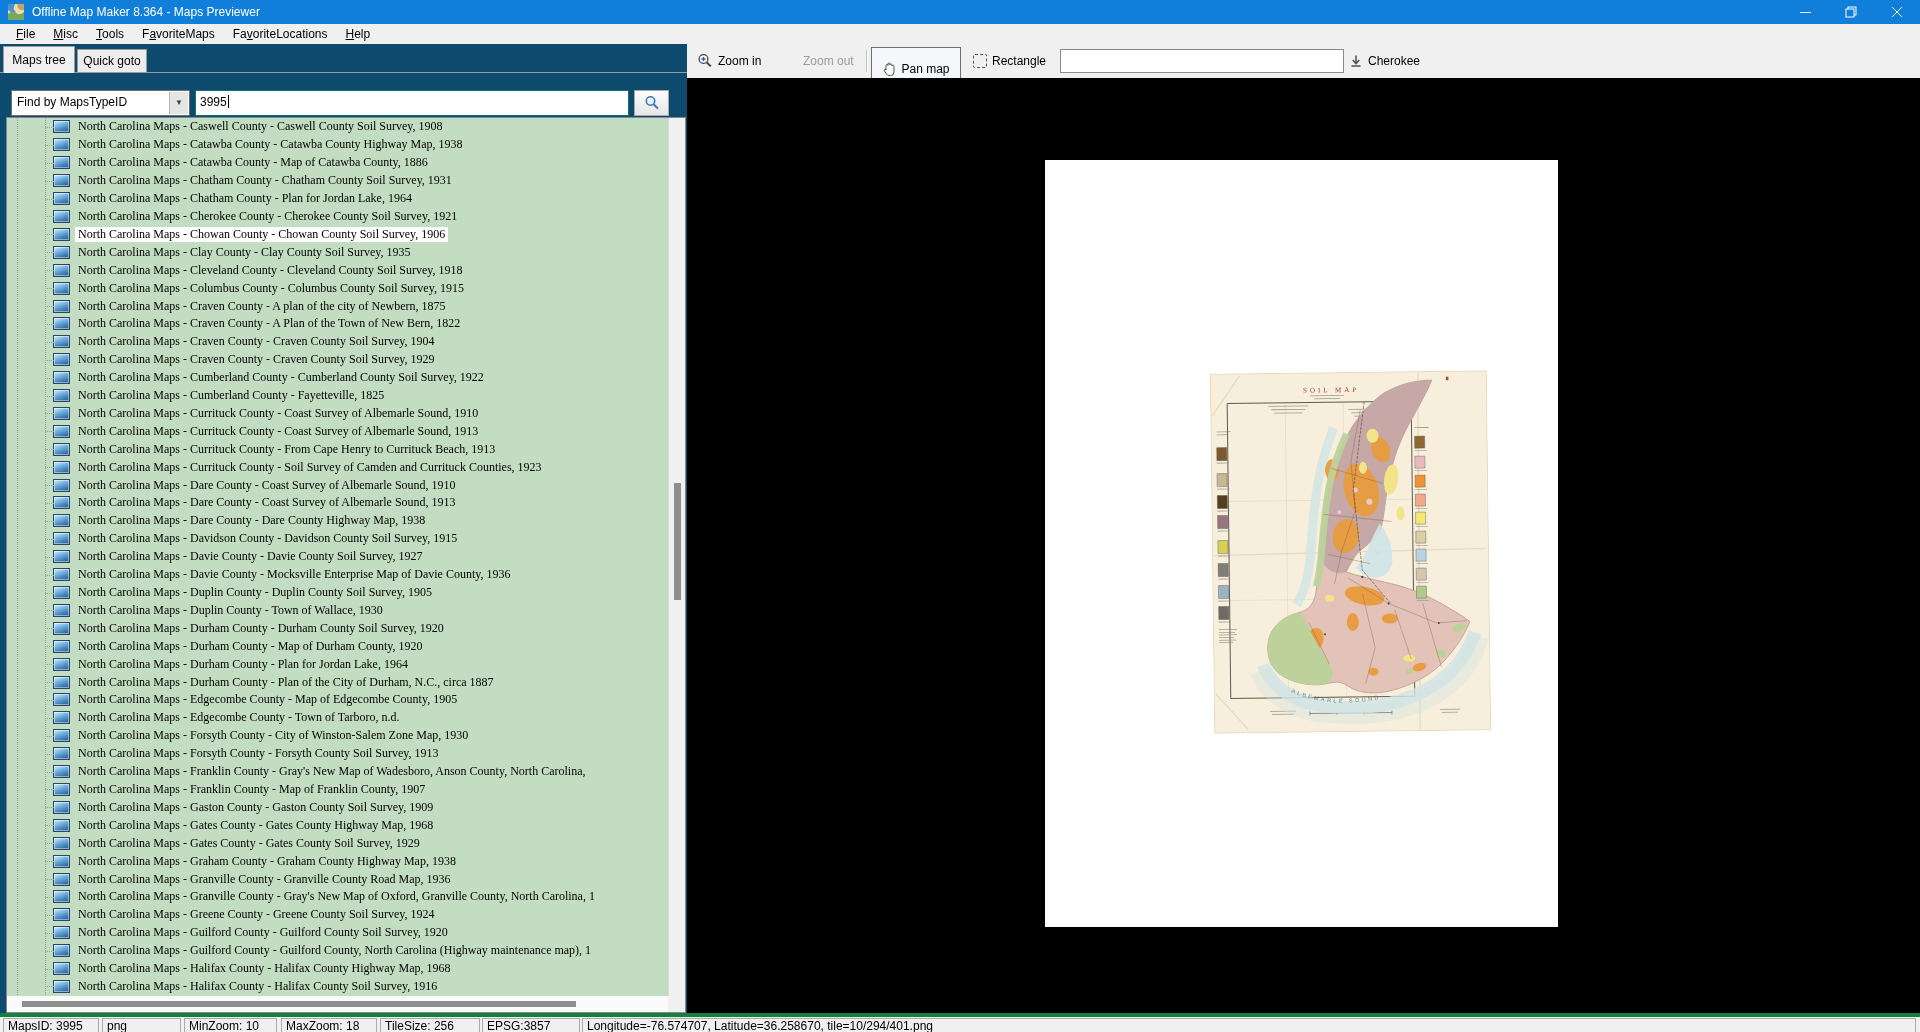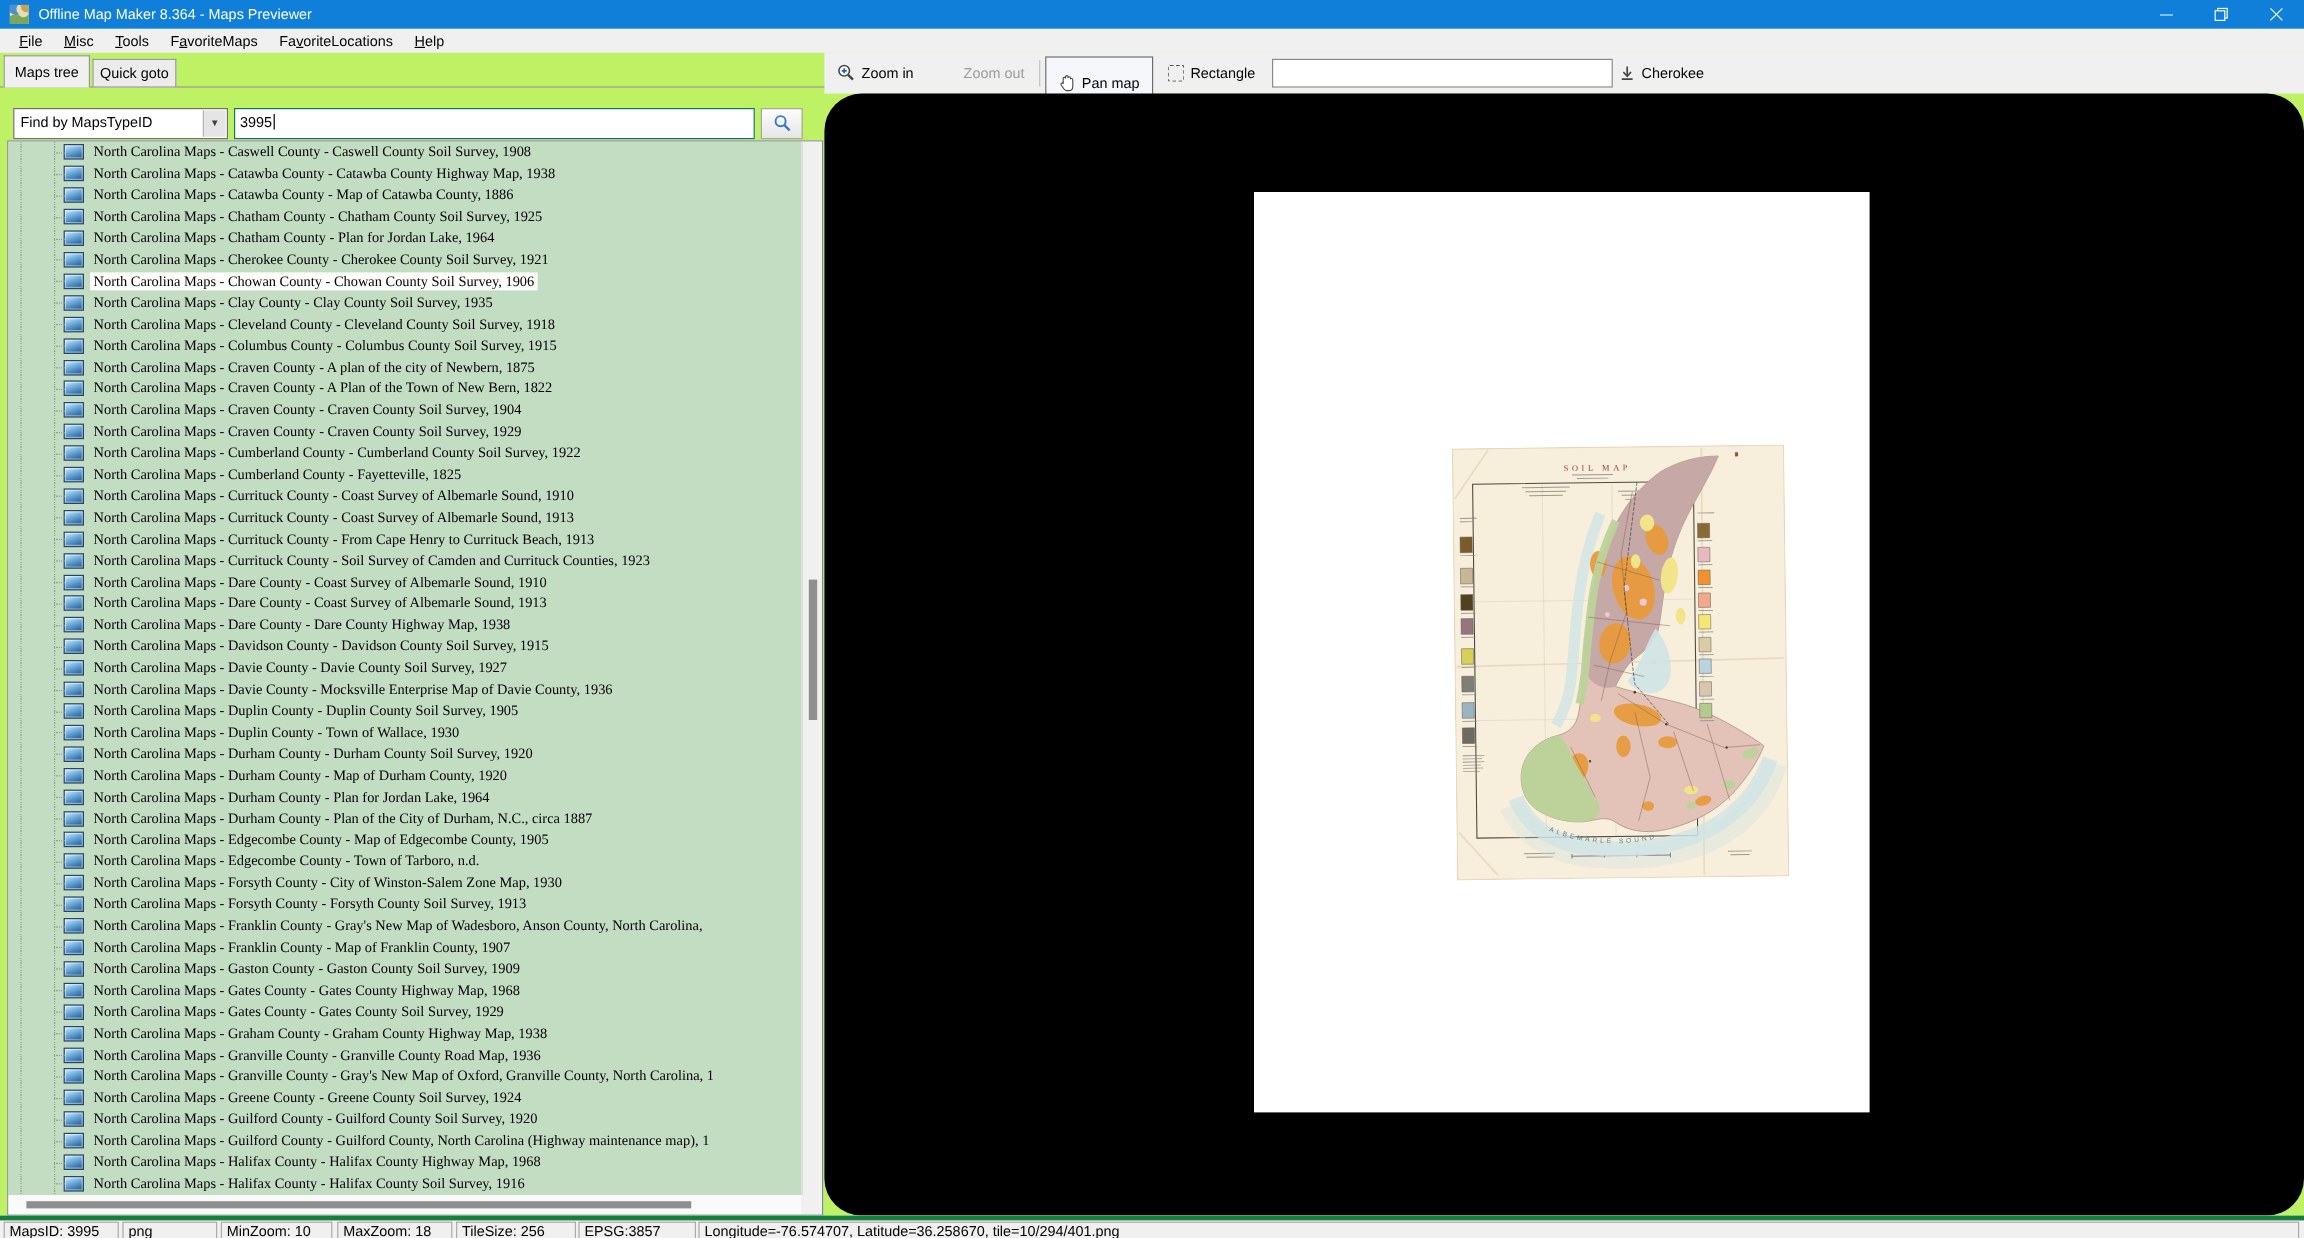--- a/index.html
+++ b/index.html
@@ -1,16 +1,16 @@
 <!DOCTYPE html>
 <html><head>
 <meta charset="utf-8">
 <style>
   html,body{margin:0;padding:0;background:#444;}
-  .app{position:relative;width:1920px;height:1032px;overflow:hidden;background:#bef264;
+  .app{position:relative;width:1920px;height:1032px;overflow:hidden;background:#0c4a6e;
        font-family:"Liberation Sans",sans-serif;font-size:12px;color:#000;}
 
   
   .titlebar{position:absolute;left:0;top:0;width:1920px;height:24px;background:#0f7fd9;}
   .app-icon{position:absolute;left:8px;top:4px;width:16px;height:16px;}
   .title-text{position:absolute;left:32px;top:5px;color:#fff;}
   .winbtn{position:absolute;top:0;width:46px;height:24px;display:flex;align-items:center;justify-content:center;}
   .winbtn svg{display:block;}
 
   
@@ -60,21 +60,21 @@
   .tb-zoomin{left:6px;}
   .tb-zoomout{left:112px;color:#9b9b9b;}
   .tb-sep{position:absolute;left:179px;top:6px;width:1px;height:22px;background:#bdbdbd;border-right:1px solid #fff;}
   .tb-pan{position:absolute;left:184px;top:3px;width:90px;height:44px;box-sizing:border-box;border:1px solid #6e6e6e;
           background:#f5f7fa;display:flex;align-items:center;justify-content:center;gap:5px;}
   .tb-rect{left:282px;}
   .tb-input{position:absolute;left:373px;top:5px;width:284px;height:24px;background:#fff;border:1px solid #8a8a8a;box-sizing:border-box;}
   .tb-dl{left:658px;}
 
   
-  .mapview{position:absolute;left:687px;top:78px;width:1233px;height:935px;background:#000;border-radius:31px;}
+  .mapview{position:absolute;left:687px;top:78px;width:1233px;height:935px;background:#000;}
   .page{position:absolute;left:358px;top:82px;width:513px;height:767px;background:#fff;}
   .paper{position:absolute;left:167px;top:212px;width:277px;height:360px;transform:rotate(-0.7deg);}
 
   
   .statusbar{position:absolute;left:0;top:1013px;width:1920px;height:19px;background:#f0f0f0;border-top:4px solid #15803d;box-sizing:border-box;}
   .spanel{position:absolute;top:1px;height:16px;border:1px solid #ababab;box-sizing:border-box;background:#f0f0f0;
           line-height:14px;padding-left:4px;white-space:nowrap;overflow:hidden;}
 </style>
 </head>
 <body>
@@ -146,21 +146,21 @@
         <div class="trow">
           <span class="ticon"></span>
           <span class="tlabel">North Carolina Maps - Catawba County - Catawba County Highway Map, 1938</span>
         </div>
         <div class="trow">
           <span class="ticon"></span>
           <span class="tlabel">North Carolina Maps - Catawba County - Map of Catawba County, 1886</span>
         </div>
         <div class="trow">
           <span class="ticon"></span>
-          <span class="tlabel">North Carolina Maps - Chatham County - Chatham County Soil Survey, 1925</span>
+          <span class="tlabel">North Carolina Maps - Chatham County - Chatham County Soil Survey, 1931</span>
         </div>
         <div class="trow">
           <span class="ticon"></span>
           <span class="tlabel">North Carolina Maps - Chatham County - Plan for Jordan Lake, 1964</span>
         </div>
         <div class="trow">
           <span class="ticon"></span>
           <span class="tlabel">North Carolina Maps - Cherokee County - Cherokee County Soil Survey, 1921</span>
         </div>
         <div class="trow sel">

